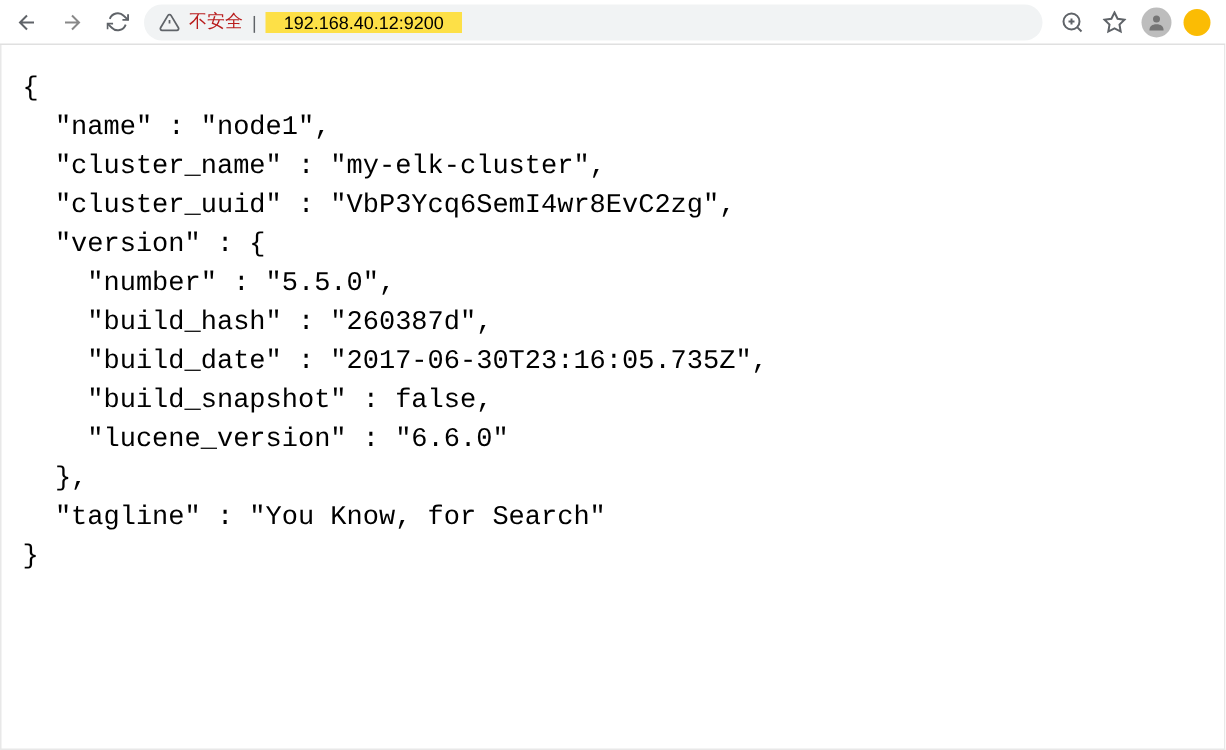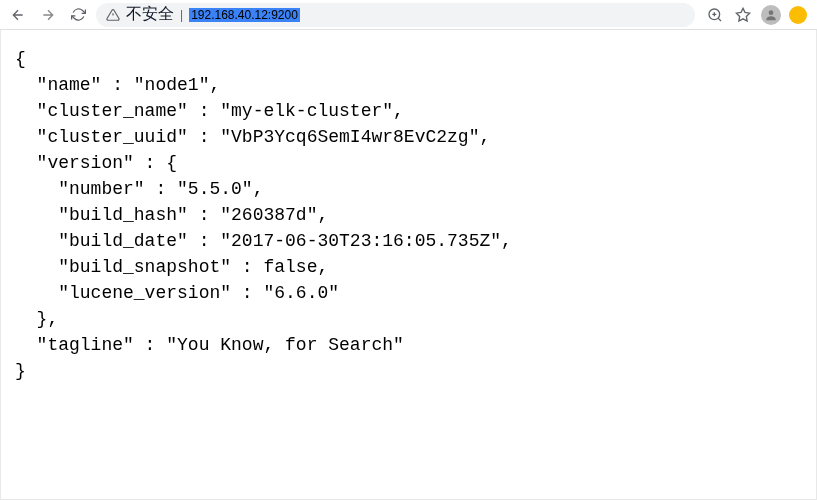--- a/index.html
+++ b/index.html
@@ -36,27 +36,27 @@
       align-items: center;
       height: 24px;
       background: #f1f3f4;
       border-radius: 12px;
       padding: 0 10px;
       gap: 6px;
       font-size: 12px;
       color: #5f6368;
     }
     .security-label {
-      color: #0f172a;
-      font-size: 16px;
+      color: #b91c1c;
+      font-size: 12px;
     }
     .url-text {
-      background: #3b82f6;
+      background: #fde047;
       color: #000;
-      padding: 0 2px;
+      padding: 0 12px;
     }
     .toolbar-right {
       display: flex;
       align-items: center;
       gap: 8px;
       padding: 0 4px;
     }
     .icon-btn {
       width: 20px;
       height: 20px;

